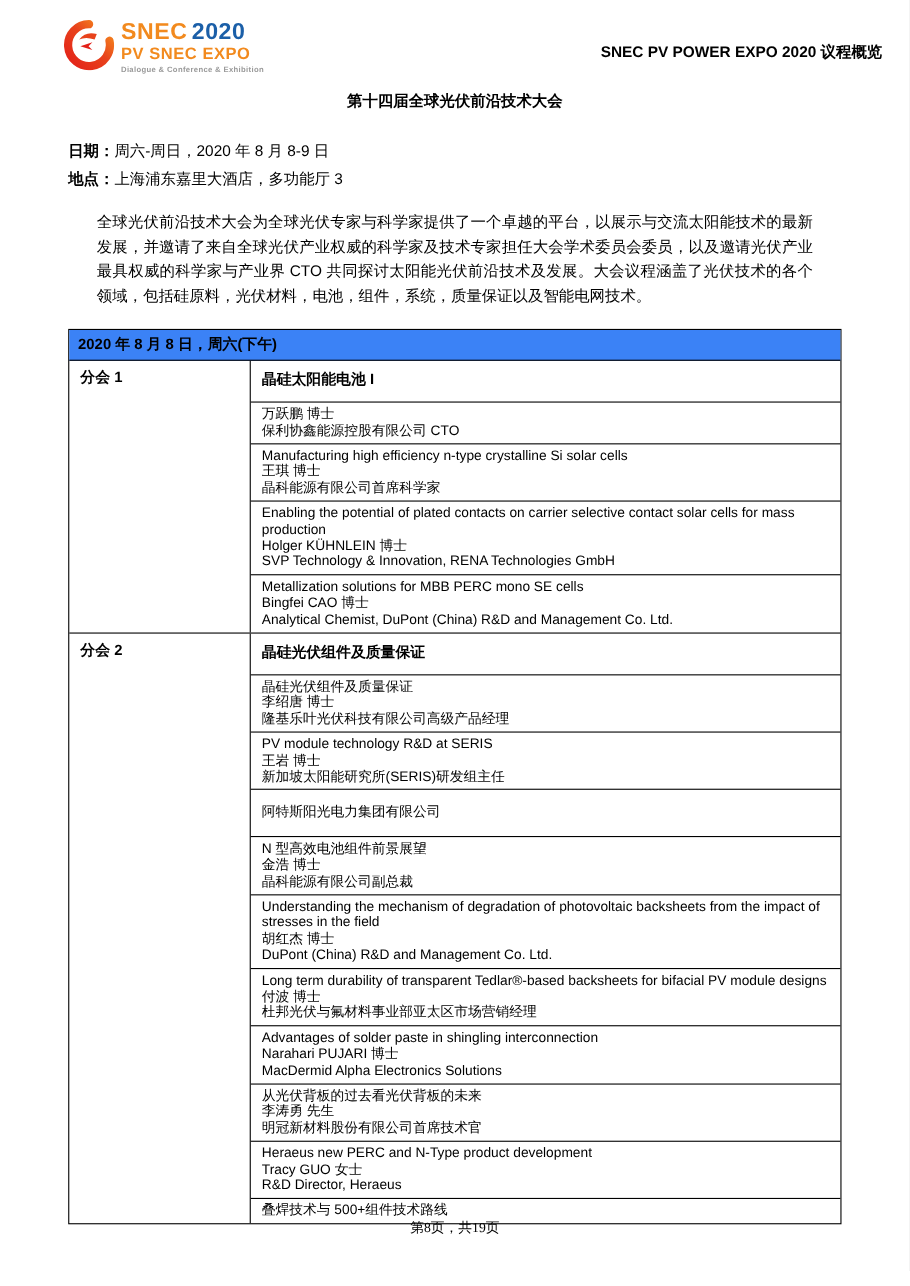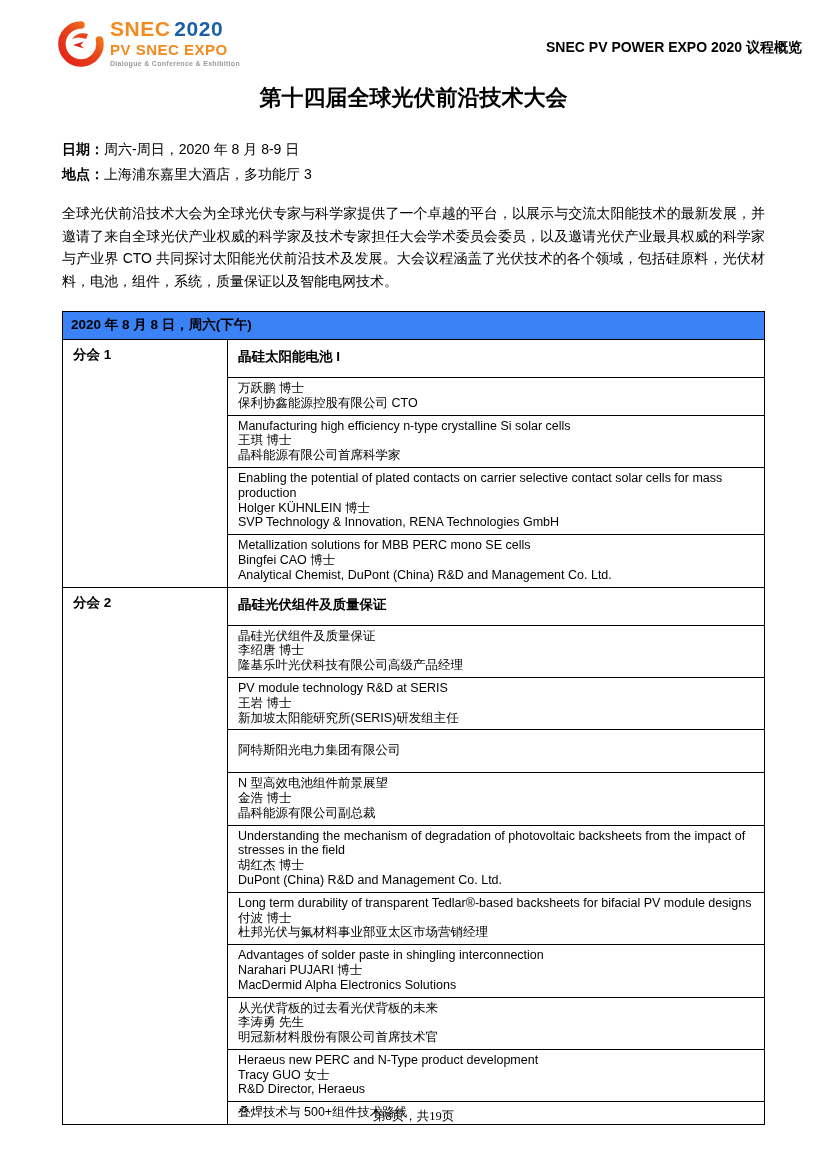--- a/index.html
+++ b/index.html
@@ -10,34 +10,34 @@
     width: 827px; height: 1169px;
     margin: 0 auto;
     background: #fff;
     overflow: hidden;
   }
   
   .top-header {
     display: flex; justify-content: space-between; align-items: flex-end;
     margin: 18px 25px 0 58px;
   }
-  .logo { display: flex; align-items: flex-end; gap: 6px; }
+  .logo { display: flex; align-items: flex-start; gap: 6px; }
   .logo-mark { width: 46px; height: 46px; flex-shrink: 0; }
   .logo-text { line-height: 1; }
   .logo-line1 { font-size: 21px; font-weight: bold; letter-spacing: 0.5px; }
   .logo-snec { color: #f28a1e; }
   .logo-year { color: #1b5fa8; margin-left: 4px; }
   .logo-line2 { font-size: 15px; font-weight: bold; color: #f28a1e; margin-top: 3px; letter-spacing: 0.5px; }
   .logo-line3 { font-size: 7px; font-weight: bold; color: #9a9a9a; margin-top: 3px; letter-spacing: 0.3px; }
   .doc-kicker { font-size: 14px; font-weight: bold; margin-bottom: 10px; }
   
-  .doc-title { text-align: center; font-size: 22px; font-weight: bold; margin-top: 16px; }
+  .doc-title { text-align: center; font-size: 14px; font-weight: bold; margin-top: 16px; }
   .meta { margin: 24px 62px 0; font-size: 14px; line-height: 25px; }
   .meta b { font-weight: bold; }
-  .intro { margin: 15px 62px 0; font-size: 14px; line-height: 22.5px; text-align: justify; }
+  .intro { margin: 15px 88px 0; font-size: 14px; line-height: 22.5px; text-align: justify; }
   
   .agenda { margin: 19px 62px 0; border: 1px solid #000; }
   .date-row {
     background: #3b82f6;
     font-size: 13.5px; font-weight: bold;
     padding: 4px 8px 5px;
     border-bottom: 1px solid #000;
   }
   .session { display: flex; }
   .session + .session { border-top: 1px solid #000; }

